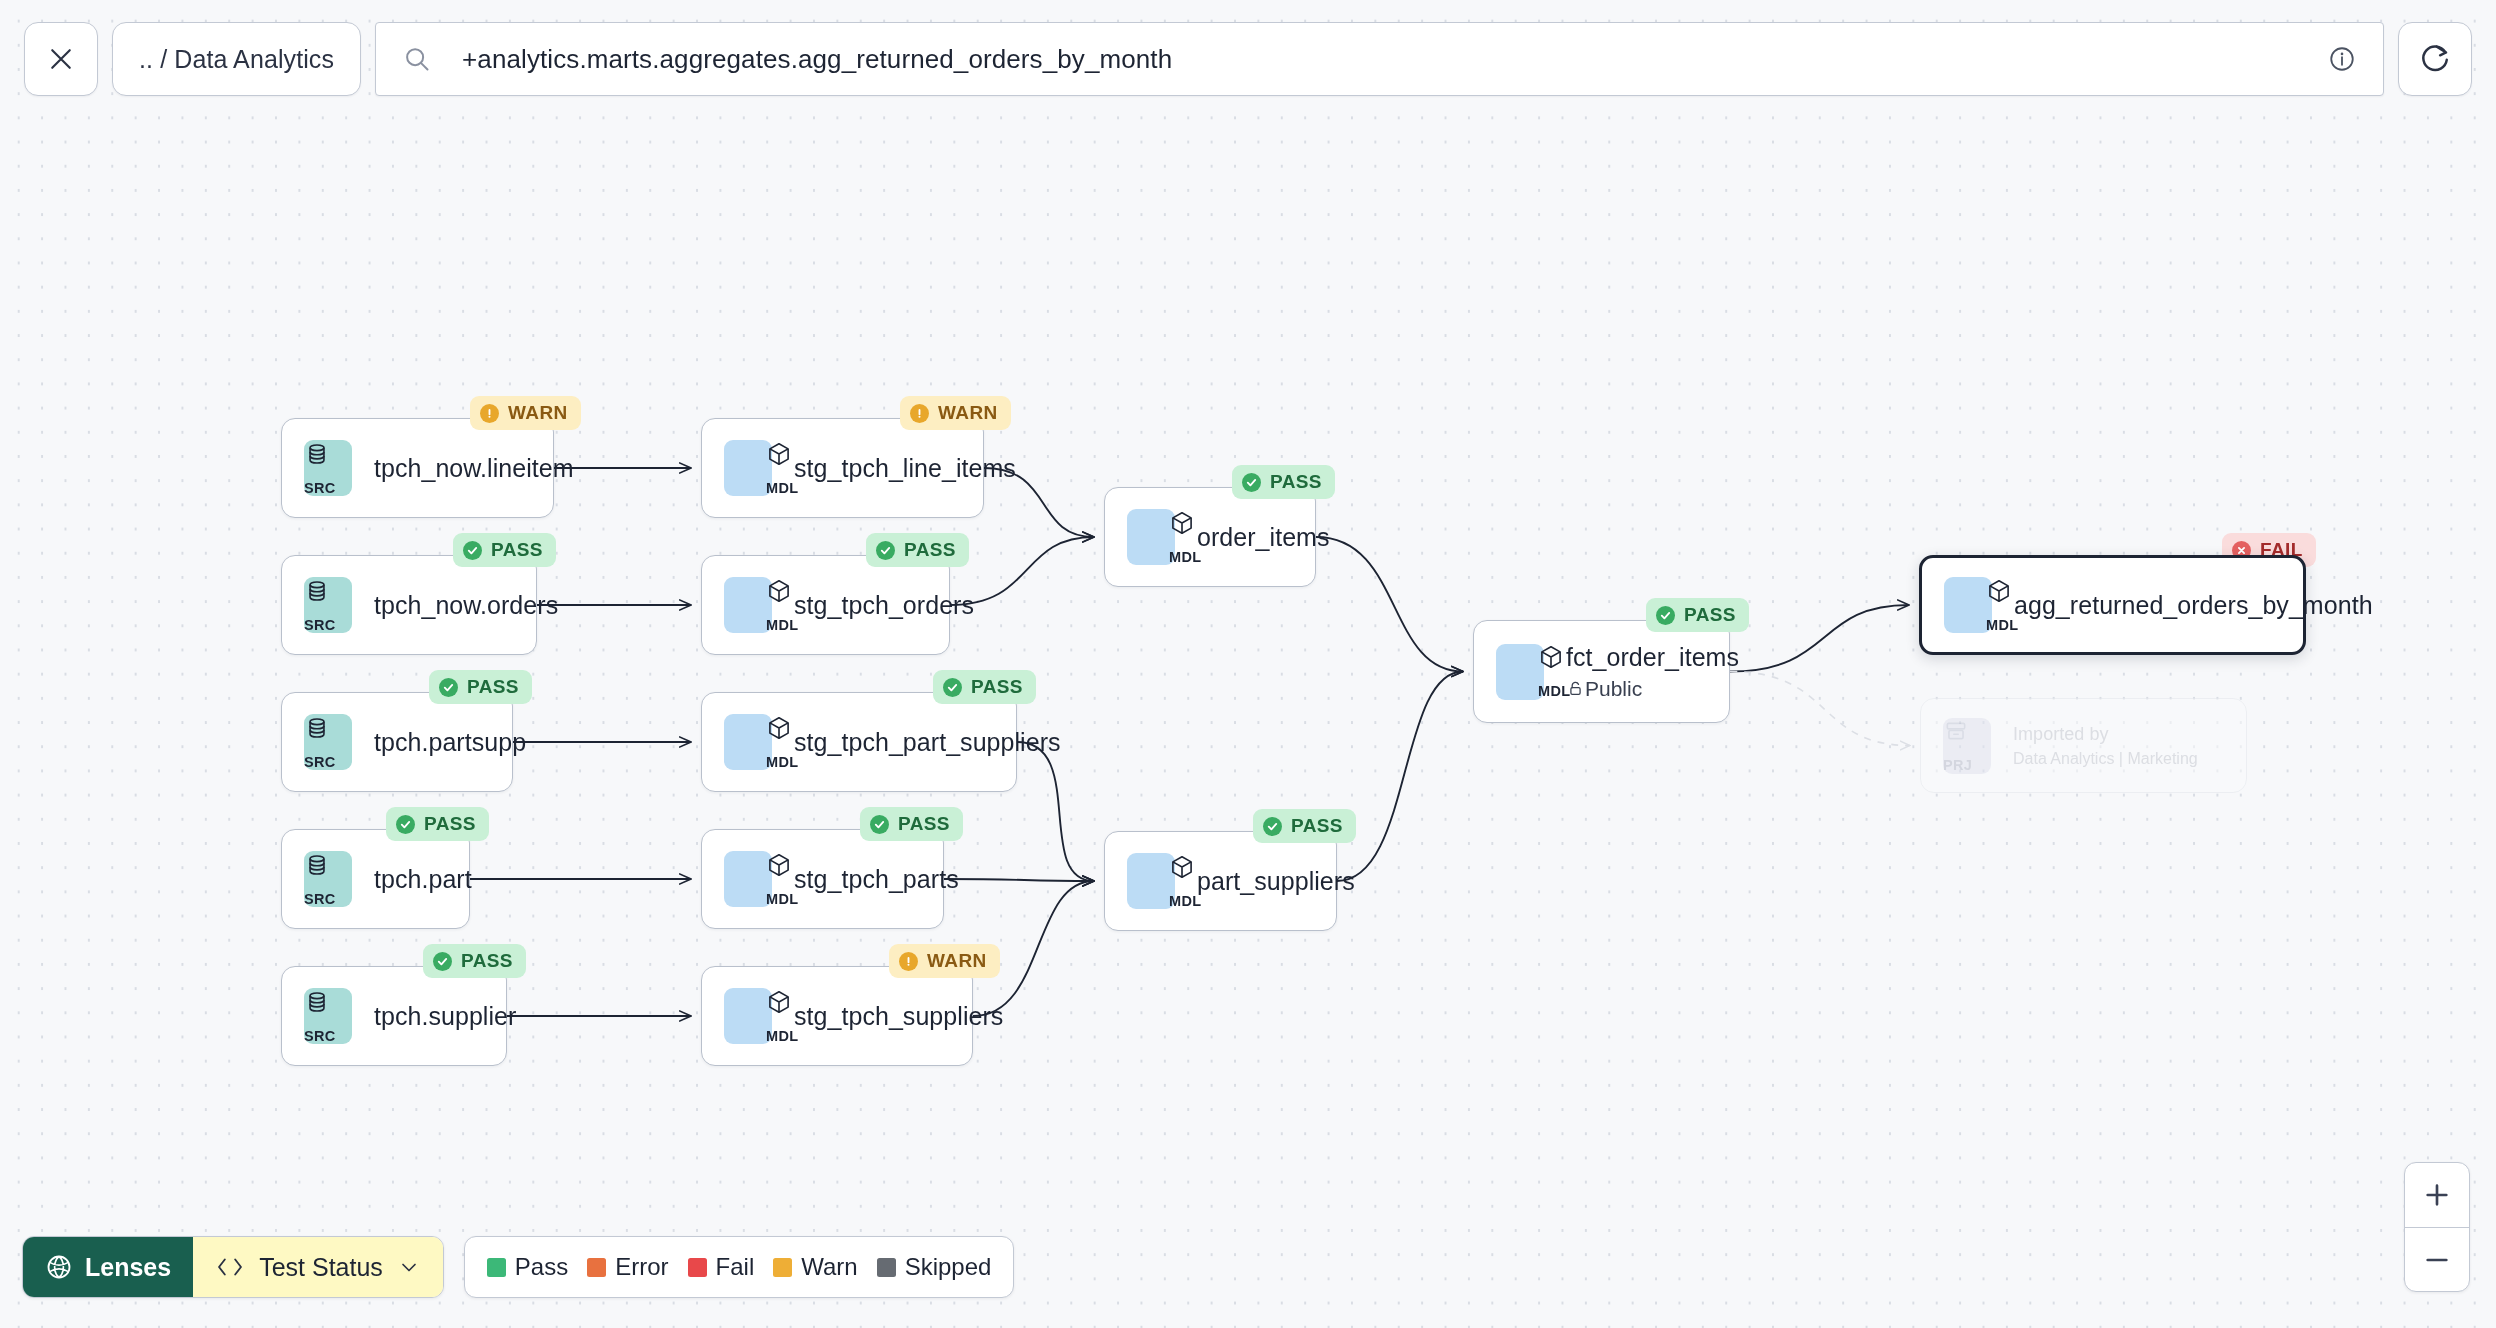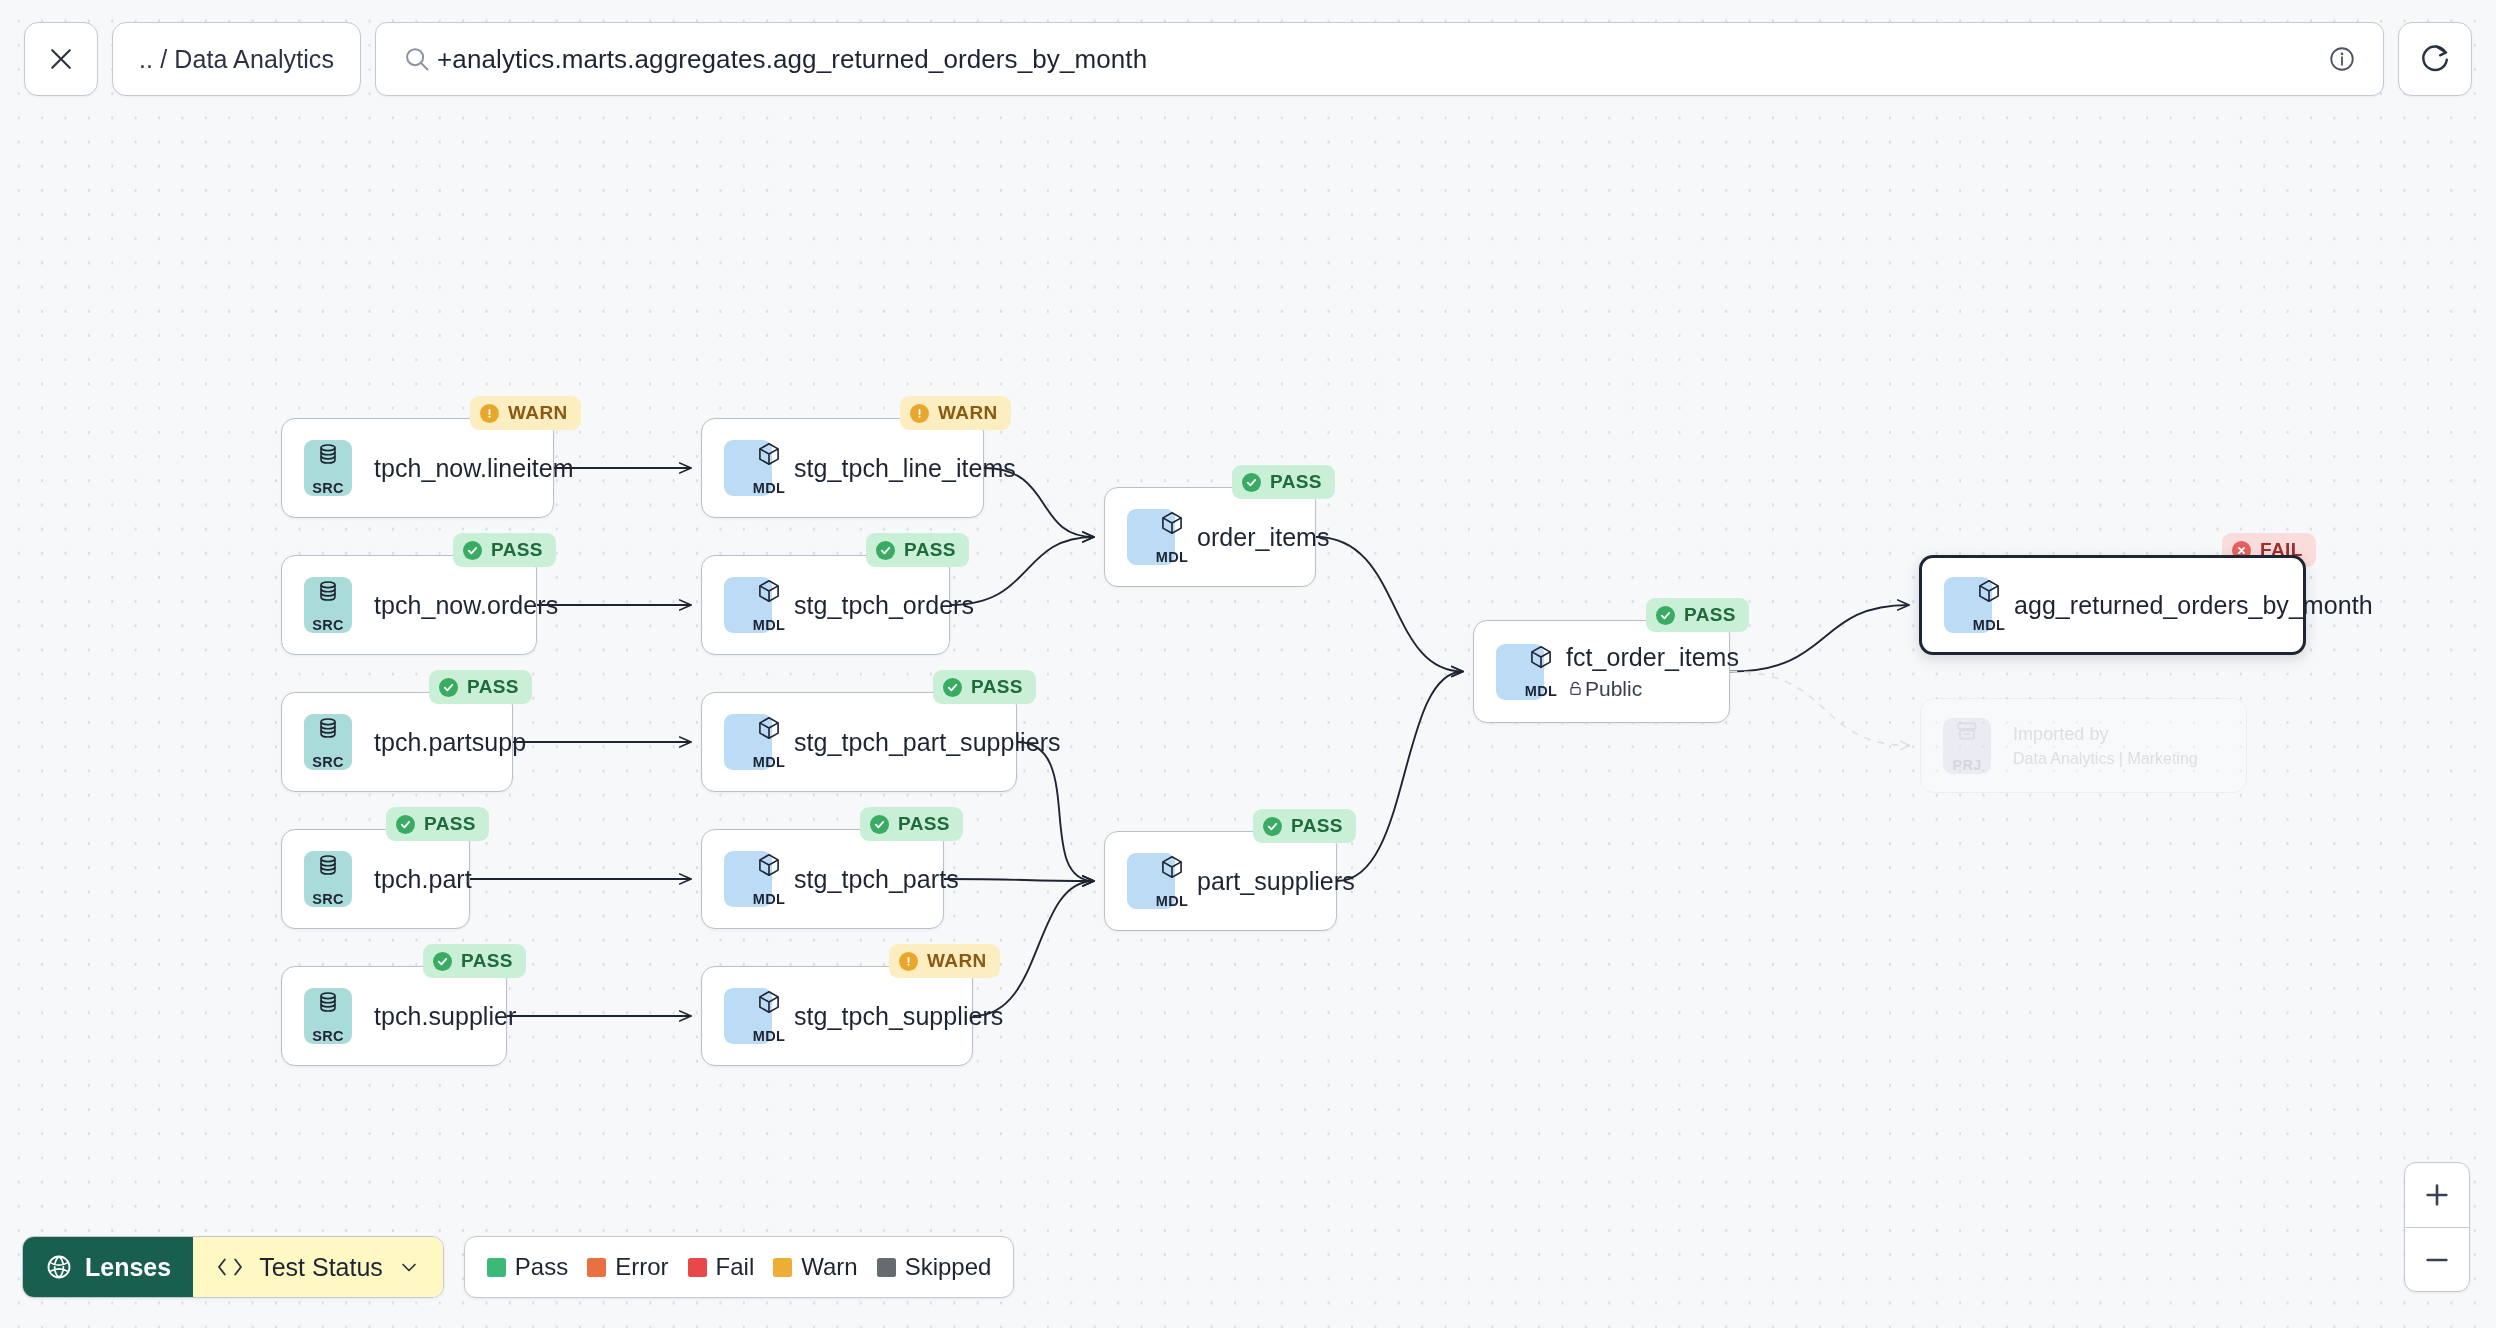--- a/index.html
+++ b/index.html
@@ -52,26 +52,26 @@
     padding: 0 26px;
     font-size: 25px;
     color: #2b3243;
     white-space: nowrap;
     letter-spacing: .1px;
   }
   .tb-search {
     flex: 1;
     border: 1.6px solid #c3c9d4;
     background: #fff;
-    border-radius: 12px;
+    border-radius: 4px;
     height: 74px;
     display: flex;
     align-items: center;
     padding: 0 26px;
-    gap: 5px;
+    gap: 30px;
     box-shadow: 0 1px 2px rgba(20,28,45,.05);
   }
   .tb-search-text {
     flex: 1;
     font-size: 26px;
     color: #1d2433;
     letter-spacing: .1px;
     white-space: nowrap;
     overflow: hidden;
   }
@@ -106,21 +106,21 @@
     box-shadow: none;
     opacity: .55;
     z-index: 12;
   }
 
   .tile {
     width: 48px; height: 56px;
     border-radius: 9px;
     display: flex;
     flex-direction: column;
-    align-items: center;
+    align-items: flex-start;
     justify-content: center;
     gap: 14px;
     flex: none;
   }
   .tile.src { background: #a9dcd8; }
   .tile.mdl { background: #bcdcf5; padding-left: 42px; }
   .tile.prj { background: #e2e4ef; }
   .tile-label {
     font-size: 14.5px;
     font-weight: 600;

